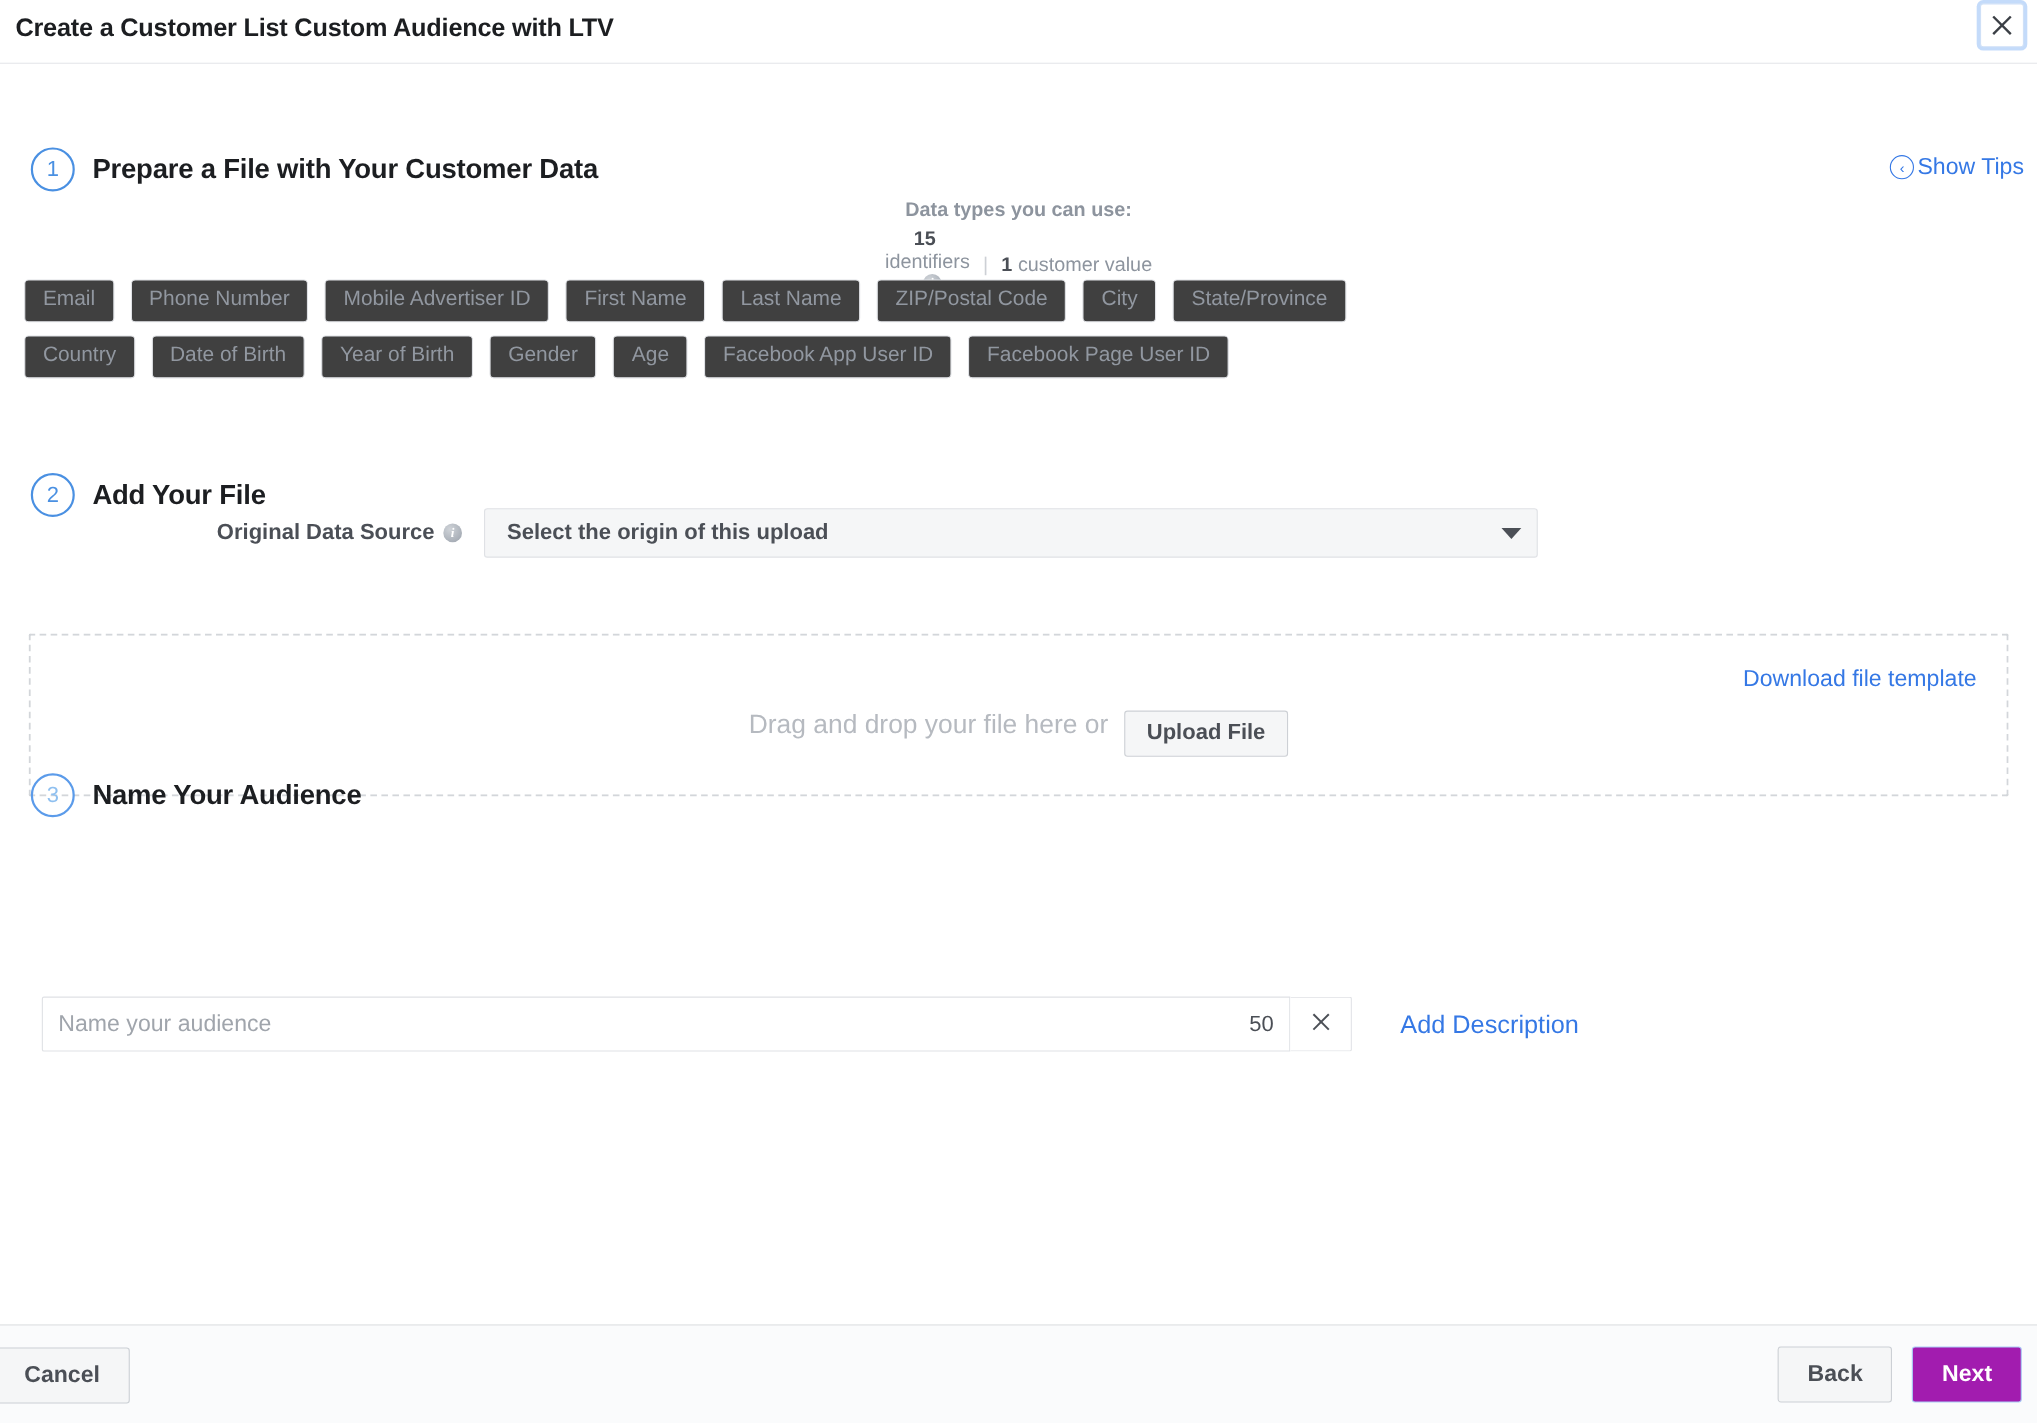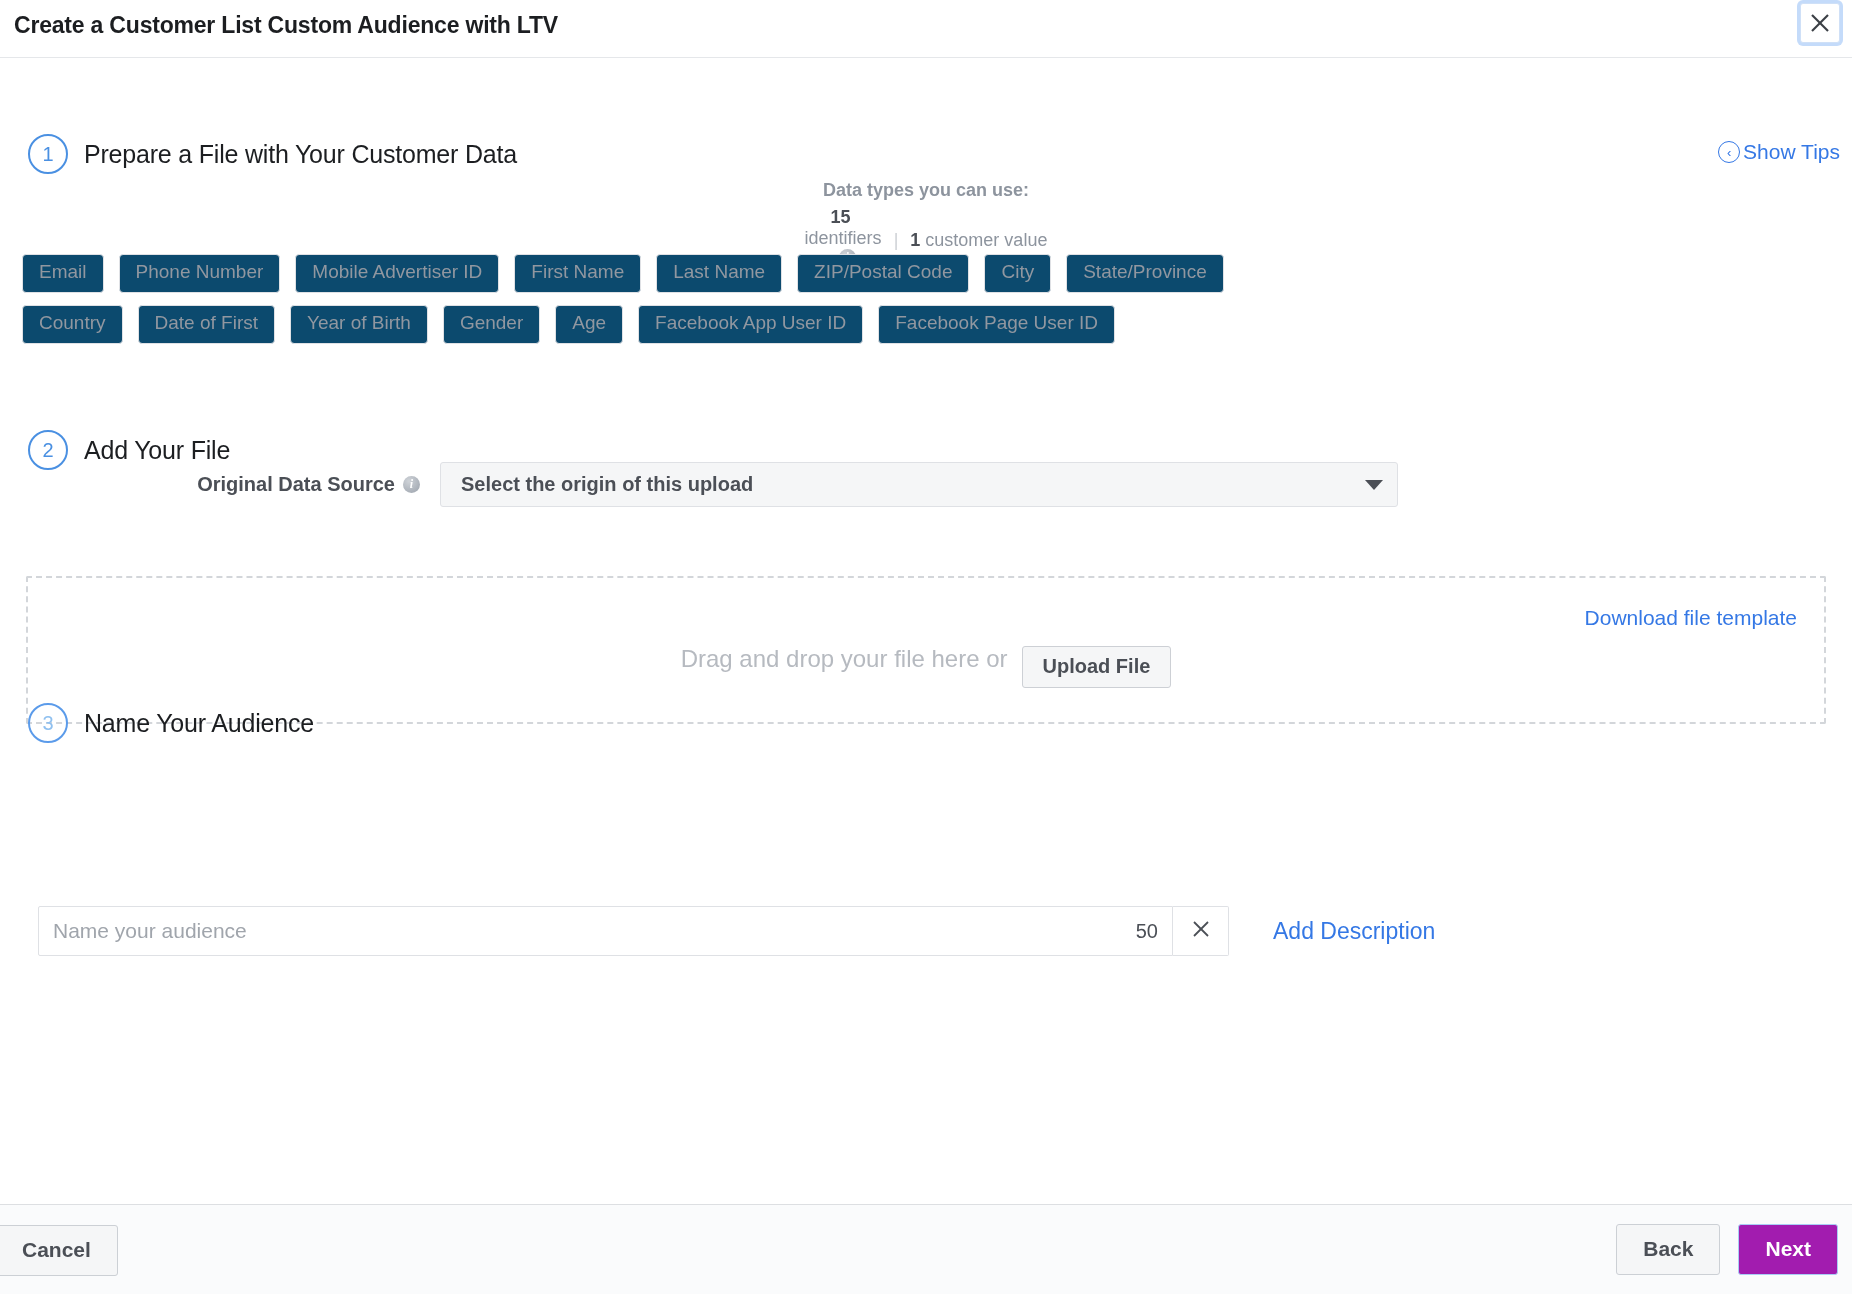--- a/index.html
+++ b/index.html
@@ -66,21 +66,21 @@
     border: 2px solid #4a90e2;
     display: flex; align-items: center; justify-content: center;
     font-size: 20px;
     color: #4a90e2;
     flex: 0 0 40px;
     margin-right: 16px;
   }
   .step-circle.dim { border-color: #5b9bea; color: #8fc0f0; }
   .step-title {
     font-size: 25px;
-    font-weight: normal;
+    font-weight: bold;
     color: #1c1e21;
     letter-spacing: -0.2px;
     white-space: nowrap;
   }
 
   .show-tips {
     position: absolute;
     right: 12px; top: 82px;
     display: flex; align-items: center;
     color: #3578e5;
@@ -146,21 +146,21 @@
   .dt-sep { color: #cdd0d5; margin: 0 12px; }
   .dt-cv b { color: #4b4f56; font-weight: bold; }
   .dt-cv { color: #8d949e; }
 
   
   .tag-rows { position: absolute; left: 22px; right: 22px; top: 196px; }
   .tag-row { display: flex; gap: 15px; margin-bottom: 12px; }
   .tag {
     border: 1px solid #dfe1e5;
     border-radius: 4px;
-    background: #0c4a6e;
+    background: #404040;
     color: #9197a0;
     font-size: 19px;
     padding: 7px 16px 9px;
     white-space: nowrap;
     line-height: 1.1;
   }
 
   
   .odsrc-row {
     position: absolute;
@@ -362,21 +362,21 @@
         <span class="tag">Phone Number</span>
         <span class="tag">Mobile Advertiser ID</span>
         <span class="tag">First Name</span>
         <span class="tag">Last Name</span>
         <span class="tag">ZIP/Postal Code</span>
         <span class="tag">City</span>
         <span class="tag">State/Province</span>
       </div>
       <div class="tag-row">
         <span class="tag">Country</span>
-        <span class="tag">Date of First</span>
+        <span class="tag">Date of Birth</span>
         <span class="tag">Year of Birth</span>
         <span class="tag">Gender</span>
         <span class="tag">Age</span>
         <span class="tag">Facebook App User ID</span>
         <span class="tag">Facebook Page User ID</span>
       </div>
     </div>
 
     <div class="step-head" style="left:28px; top:372px;">
       <div class="step-circle">2</div>

